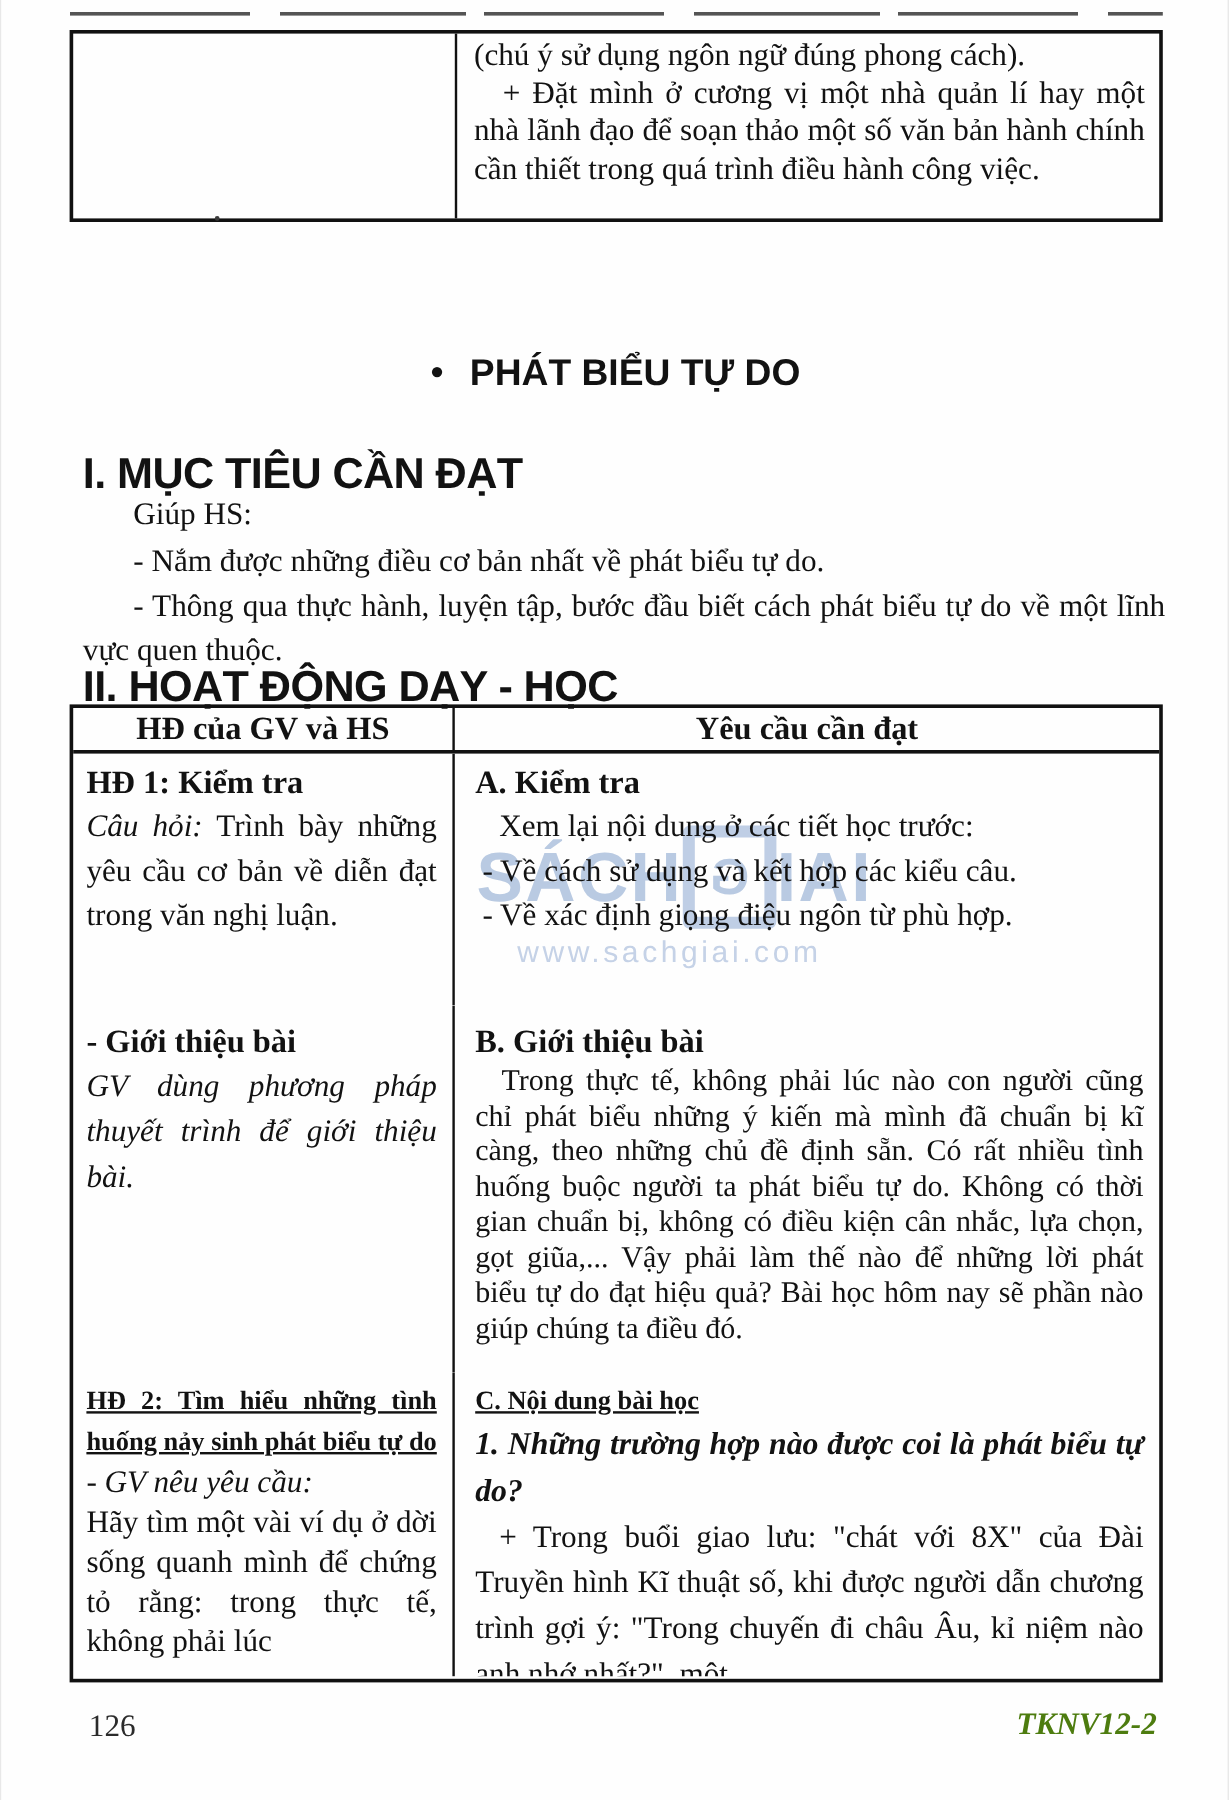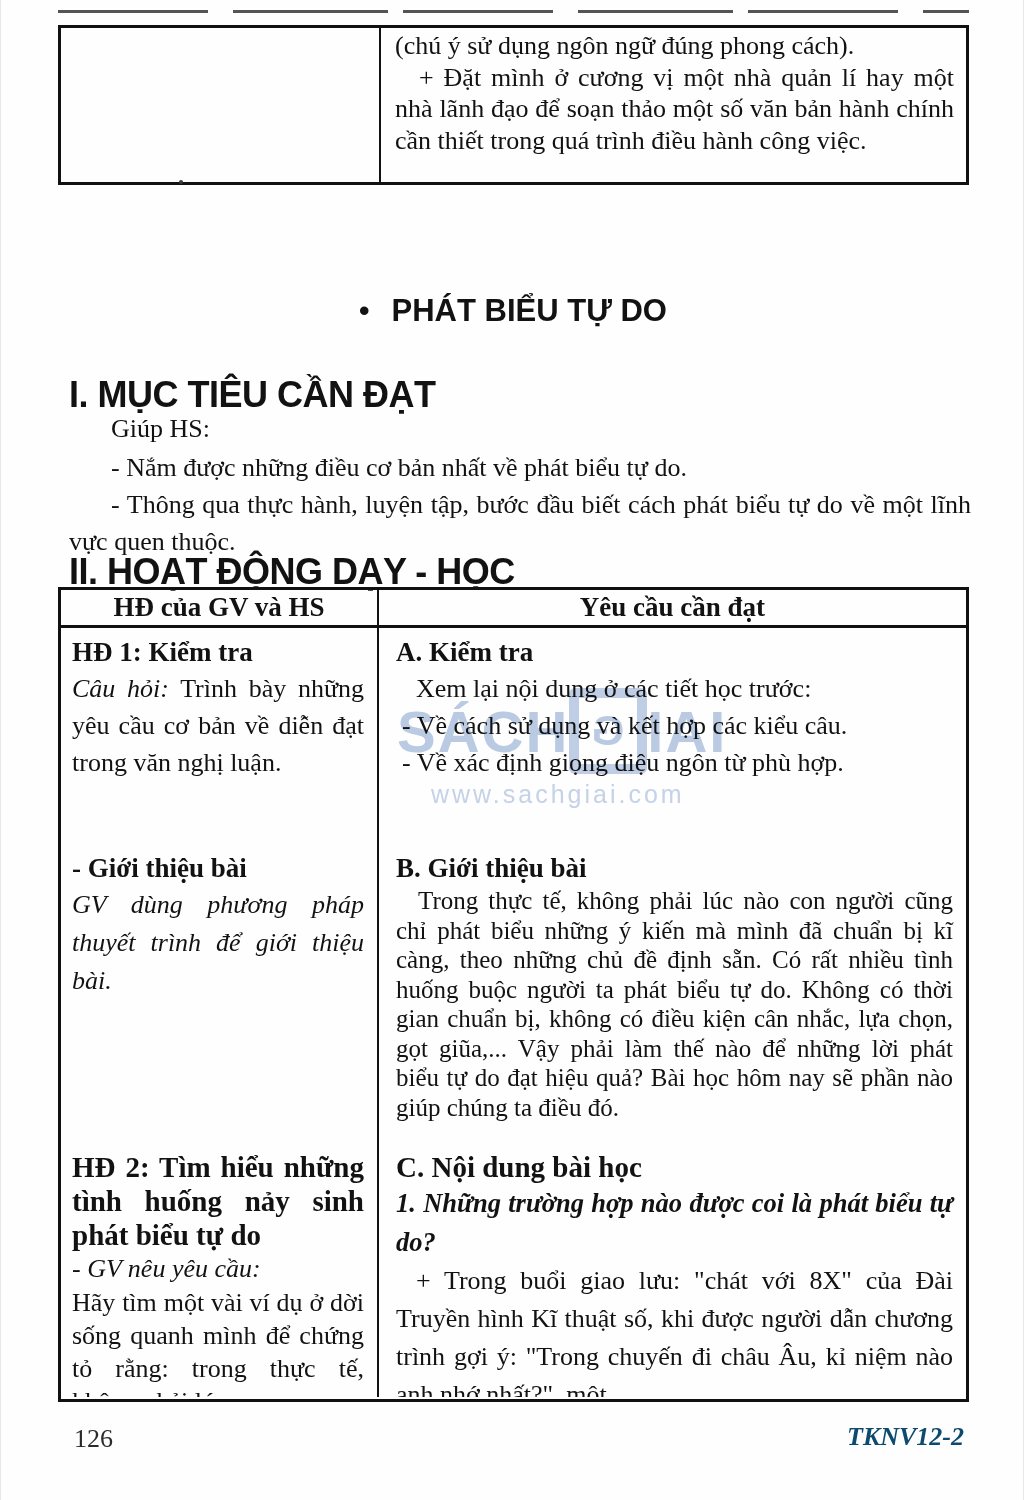--- a/index.html
+++ b/index.html
@@ -76,21 +76,21 @@
 
   .r1l-par{line-height:37px;}
   .r1l-par .it{font-style:italic;}
   .r1r-intro{text-indent:20px;line-height:37px;}
   .r1r-item{margin-left:6px !important;line-height:37px;}
 
   .g2 .cell{padding-top:12px;}
   .r2l-par{font-style:italic;line-height:38px;}
   .r2r-par{font-size:25px;line-height:29.5px;text-indent:22px;}
 
-  .g3 .cell h3{line-height:34px;font-size:29px;}
+  .g3 .cell h3{line-height:34px;font-size:22px;text-decoration:underline;}
   .r3l-lead{font-style:italic;line-height:34px;}
   .r3l-par{line-height:33px;}
   .r3l-head{line-height:34px !important;}
   .r3r-sub{font-weight:bold;font-style:italic;font-size:26.5px;line-height:39px;}
   .r3r-par{line-height:38px;text-indent:20px;}
 
   
   .wm{left:396px;top:688px;z-index:0;}
   .wm-row{display:flex;align-items:center;gap:0;}
   .wm-word{
@@ -104,21 +104,21 @@
     font-size:42px;color:rgba(139,166,207,0.60);transform:scaleX(-1);
   }
   .wm-url{
     position:absolute;left:34px;top:92px;
     font-family:"Liberation Sans","DejaVu Sans",sans-serif;font-weight:400;
     font-size:25px;letter-spacing:3px;color:rgba(139,166,207,0.50);
   }
 
   
   .footer-page{left:73px;top:1424px;font-size:26px;color:#2b2b2b;}
-  .footer-code{right:59px;top:1422px;font-size:26px;font-style:italic;font-weight:bold;color:#0c4a6e;}
+  .footer-code{right:59px;top:1422px;font-size:26px;font-style:italic;font-weight:bold;color:#4d7c0f;}
 </style>
 </head>
 <body>
 
 <div class="page">
 
   <div class="abs top-artifact"></div>
 
   <div class="abs topbox z1">
     <div class="topbox-divider"></div>

